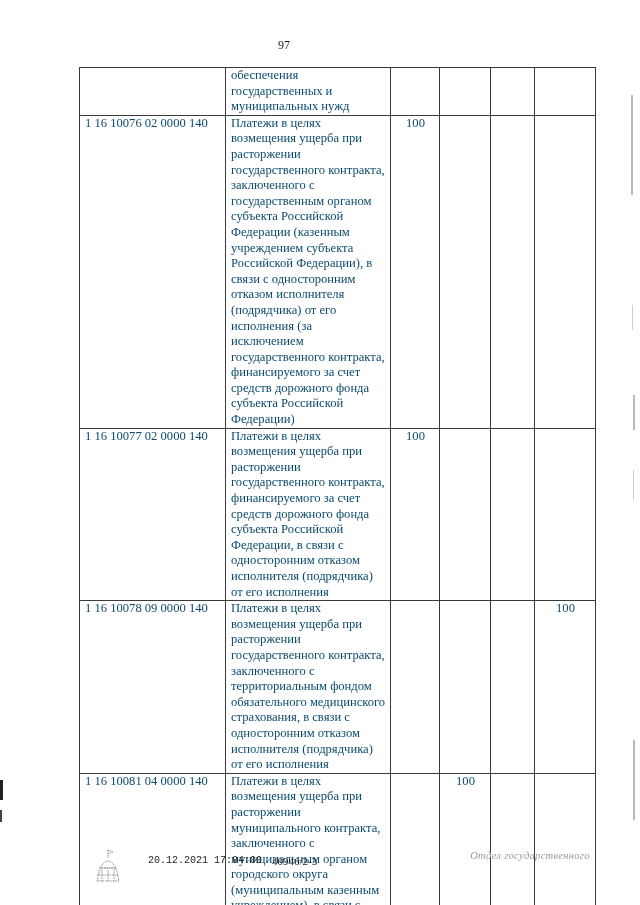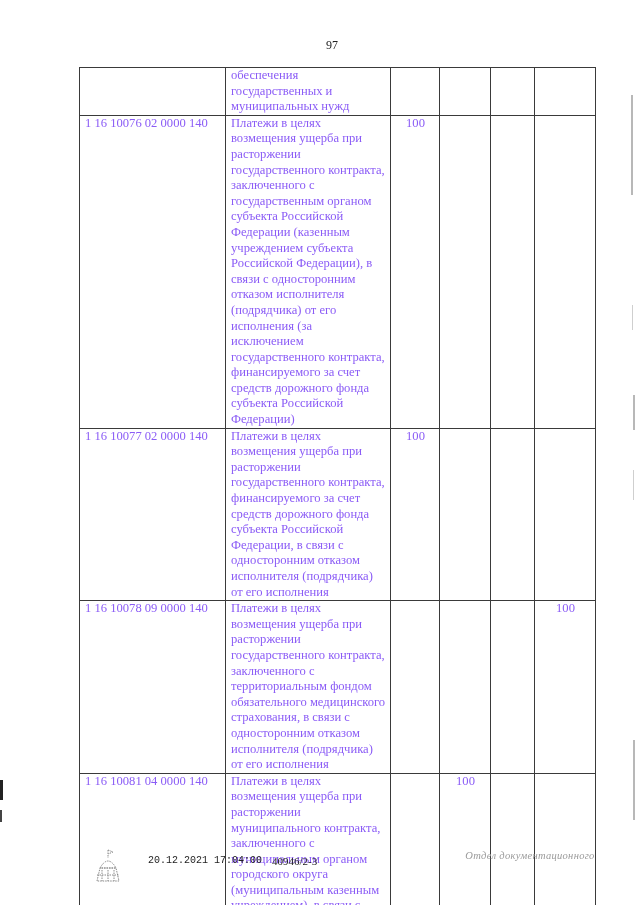--- a/index.html
+++ b/index.html
@@ -2,30 +2,30 @@
 <html><head>
 <meta charset="utf-8">
 <style>
   html, body { margin: 0; padding: 0; }
   body {
     width: 640px; height: 905px; background: #ffffff; position: relative; overflow: hidden;
     font-family: "Liberation Serif", "DejaVu Serif", serif; color: #1a1a1a;
   }
   .page-number {
     position: absolute; top: 38px; left: 0; width: 568px; text-align: center;
-    font-size: 12px; color: #222; margin-left: 48px;
+    font-size: 12px; color: #222;
   }
   table.budget {
     position: absolute; left: 79px; top: 67px;
     border-collapse: collapse; table-layout: fixed; width: 516px;
     font-size: 12.6px; line-height: 15.6px;
   }
   table.budget td {
     border: 1px solid #3a3a3a; vertical-align: top; padding: 0 4px 0 5px;
-    color: #8b5cf6;
+    color: #0c4a6e;
   }
   td.code { white-space: nowrap; padding-left: 4px; padding-top: 1px; }
   td.desc { padding-left: 4px; padding-top: 0; }
   td.num { vertical-align: bottom; text-align: center; padding-right: 10px; padding-bottom: 0; }
   .r1 { height: 45px; }
   .r2 { height: 265px; }
   .r3 { height: 147px; }
   .r4 { height: 150px; }
   .r5 { height: 162px; }
   .footer-logo {
@@ -114,21 +114,21 @@
       <line x1="7" y1="27" x2="29" y2="27"></line>
       <line x1="12" y1="22" x2="12" y2="33"></line>
       <line x1="18" y1="22" x2="18" y2="33"></line>
       <line x1="24" y1="22" x2="24" y2="33"></line>
     </g>
   </svg>
 </div>
 <div class="footer-date">20.12.2021 17:04:00</div>
 <div class="footer-doc">40946/2-3</div>
 <div class="footer-stamp">
-  <div>Отдел документационного</div>
+  <div>Отдел государственного</div>
 </div>
 
 <div class="scan-mark" style="left:631px; top:95px; width:2px; height:100px;"></div>
 <div class="scan-mark" style="left:632px; top:305px; width:1px; height:25px; background:#cfcfcf;"></div>
 <div class="scan-mark" style="left:633px; top:395px; width:2px; height:35px;"></div>
 <div class="scan-mark" style="left:633px; top:470px; width:1px; height:30px; background:#cfcfcf;"></div>
 <div class="scan-mark" style="left:633px; top:740px; width:2px; height:80px;"></div>
 <div class="scan-mark" style="left:0px; top:780px; width:3px; height:20px; background:#222;"></div>
 <div class="scan-mark" style="left:0px; top:810px; width:2px; height:12px; background:#444;"></div>
 

